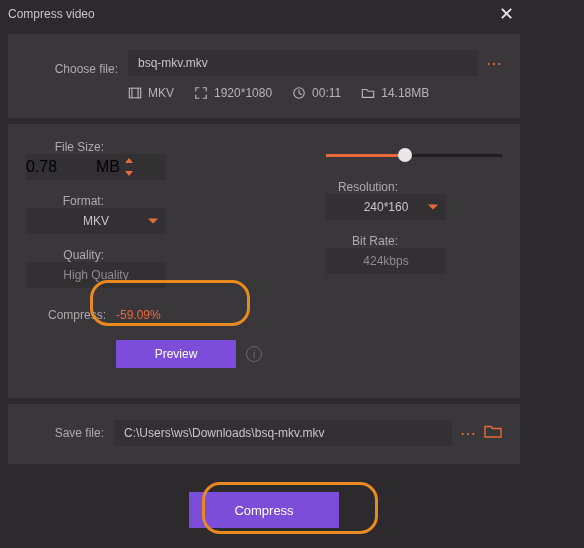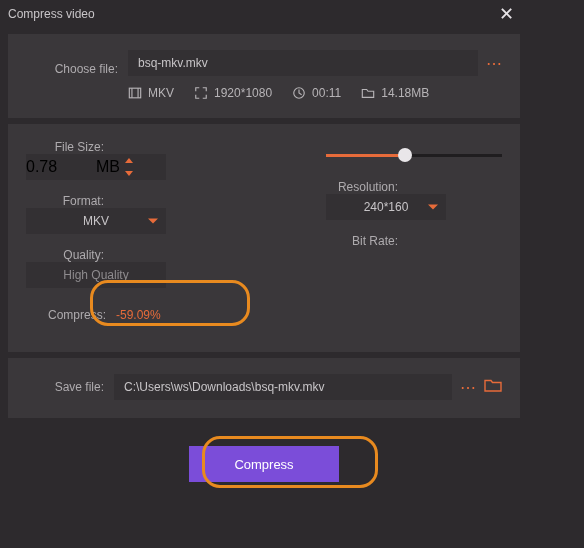--- a/index.html
+++ b/index.html
@@ -161,29 +161,36 @@
         </div>
         <div class="row2">
           <div class="label" style="width:72px;">Resolution:</div>
           <div class="combo" style="width:120px;">
             <span>240*160</span>
             <span class="tri"></span>
           </div>
         </div>
         <div class="row2">
           <div class="label" style="width:72px;">Bit Rate:</div>
+          <div class="combo ro" style="width:120px;">
+            <span>424kbps</span>
+          </div>
         </div>
       </div>
     </div>
 
     <div class="compress-line">
       <div class="lab">Compress:</div>
       <div class="val">-59.09%</div>
     </div>
 
+    <div class="preview-area">
+      <div class="btn-preview">Preview</div>
+      <div class="info-ic">i</div>
+    </div>
     <div class="highlight-ring" style="left:82px; top:156px; width:160px; height:46px;"></div>
   </div>
 
   <div class="panel">
     <div class="savefile-row">
       <div class="label">Save file:</div>
       <input class="input-dark" readonly="" value="C:\Users\ws\Downloads\bsq-mkv.mkv" style="">
       <span class="ellipsis">⋯</span>
       <span class="folder-ic">
         <svg width="18" height="14" viewBox="0 0 18 14" fill="none" stroke="#e76b3a" stroke-width="1.4">

